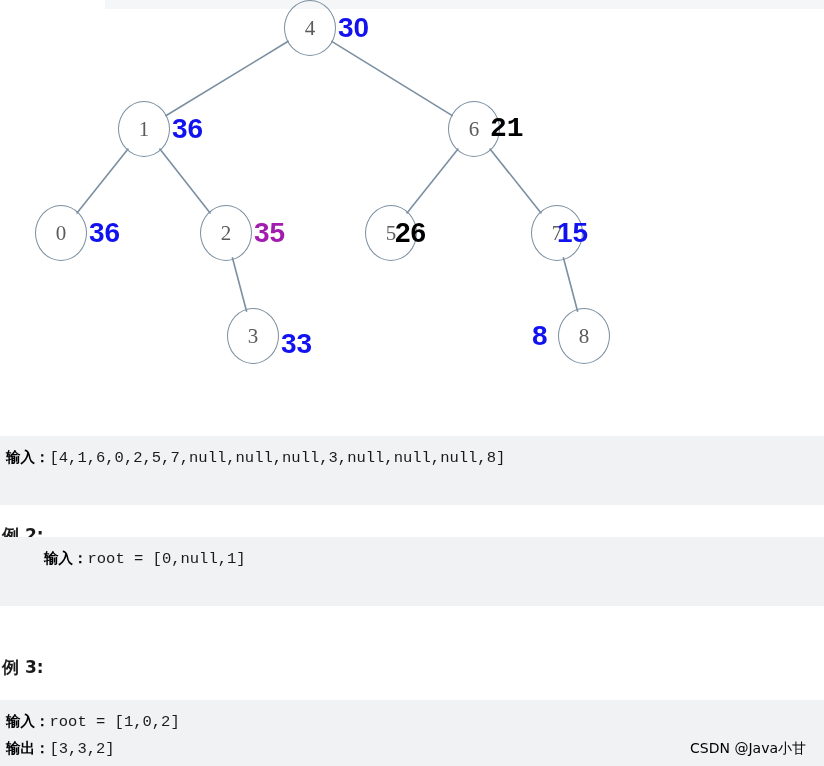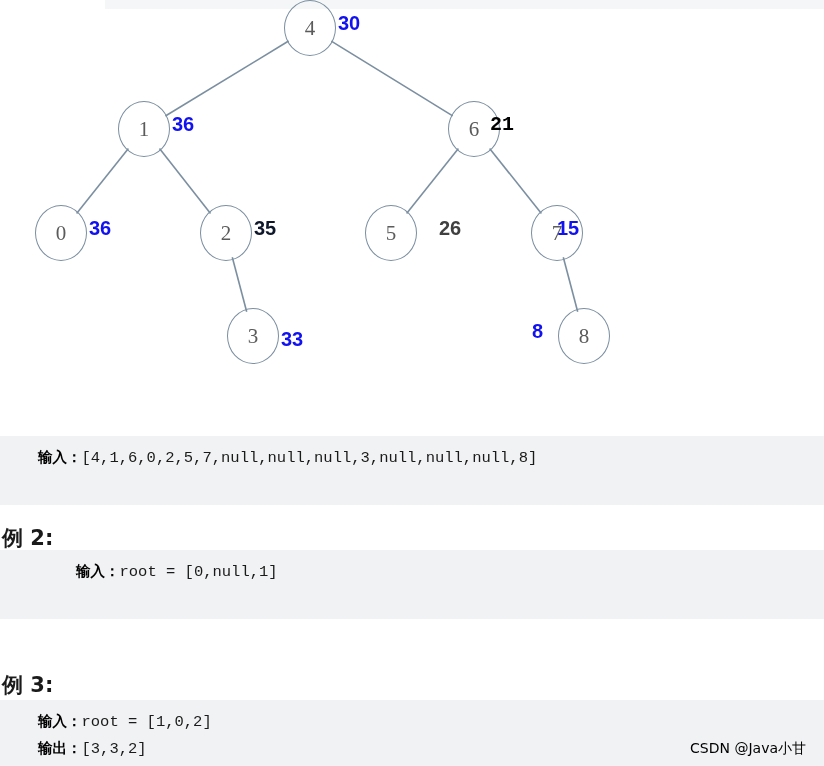--- a/index.html
+++ b/index.html
@@ -49,21 +49,21 @@
     display: flex;
     align-items: center;
     justify-content: center;
     font-family: "Liberation Serif", serif;
     font-size: 21px;
     color: #5b5b5b;
   }
   .node-label {
     position: absolute;
     font-family: "Liberation Sans", sans-serif;
-    font-size: 20px;
+    font-size: 28px;
     font-weight: bold;
     color: #1112ef;
     white-space: nowrap;
   }
   .node-label.right { }
   .node-label.left { }
 
   
   .code-block {
     position: absolute;
@@ -73,34 +73,33 @@
     box-sizing: border-box;
     padding: 8px 4px 8px 4px;
   }
   .code-line {
     font-family: "Liberation Mono", monospace;
     font-size: 15.5px;
     line-height: 26px;
     color: #1a1a1a;
     white-space: pre;
     padding-left: 2px;
-    margin-left: 32px;
   }
   .cn-label {
     font-family: "DejaVu Sans", sans-serif;
     font-weight: bold;
     font-size: 14.5px;
     color: #000000;
   }
   .example-heading {
     position: absolute;
     left: 2px;
     font-family: "DejaVu Sans", sans-serif;
     font-weight: bold;
-    font-size: 21px;
+    font-size: 17px;
     color: #1a1a1a;
     white-space: nowrap;
   }
 
   
   #watermark {
     position: absolute;
     right: 18px;
     bottom: 8px;
     font-family: "DejaVu Sans", sans-serif;
@@ -130,42 +129,42 @@
   <div id="nodes-layer">
       <div class="tree-node" style="left: 284px; top: 0px; border-color: rgb(123, 143, 161); color: rgb(91, 91, 91);">4</div>
       <div class="node-label right" style="color: rgb(17, 18, 239); top: 12px; left: 338px;">30</div>
       <div class="tree-node" style="left: 118px; top: 101px; border-color: rgb(123, 143, 161); color: rgb(91, 91, 91);">1</div>
       <div class="node-label right" style="color: rgb(17, 18, 239); top: 113px; left: 172px;">36</div>
       <div class="tree-node" style="left: 448px; top: 101px; border-color: rgb(123, 143, 161); color: rgb(91, 91, 91);">6</div>
       <div class="node-label right" style="color: #000000; top: 113px; left: 490px; font-family: Liberation Mono, monospace;">21</div>
       <div class="tree-node" style="left: 35px; top: 205px; border-color: rgb(123, 143, 161); color: rgb(91, 91, 91);">0</div>
       <div class="node-label right" style="color: rgb(17, 18, 239); top: 217px; left: 89px;">36</div>
       <div class="tree-node" style="left: 200px; top: 205px; border-color: rgb(123, 143, 161); color: rgb(91, 91, 91);">2</div>
-      <div class="node-label right" style="color: #0f172a; top: 217px; left: 254px;">35</div>
+      <div class="node-label right" style="color: #a21caf; top: 217px; left: 254px;">35</div>
       <div class="tree-node" style="left: 365px; top: 205px; border-color: rgb(123, 143, 161); color: rgb(91, 91, 91);">5</div>
-      <div class="node-label right" style="color: #404040; top: 217px; left: 439px;">26</div>
+      <div class="node-label right" style="color: #000000; top: 217px; left: 395px;">26</div>
       <div class="tree-node" style="left: 531px; top: 205px; border-color: rgb(123, 143, 161); color: rgb(91, 91, 91);">7</div>
       <div class="node-label right" style="color: rgb(17, 18, 239); top: 217px; left: 557px;">15</div>
       <div class="tree-node" style="left: 227px; top: 308px; border-color: rgb(123, 143, 161); color: rgb(91, 91, 91);">3</div>
       <div class="node-label right" style="color: rgb(17, 18, 239); top: 320px; left: 281px; margin-top: 8px;">33</div>
       <div class="tree-node" style="left: 558px; top: 308px; border-color: rgb(123, 143, 161); color: rgb(91, 91, 91);">8</div>
       <div class="node-label left" style="color: rgb(17, 18, 239); top: 320px; left: 532px;">8</div>
     </div>
 </div>
 
 <div class="code-block" id="block-1" style="top:436px;height:69px;">
   <div class="code-line"><span class="cn-label">输入：</span><span>[4,1,6,0,2,5,7,null,null,null,3,null,null,null,8]</span></div>
 </div>
 
 <div class="example-heading" style="top:524px;">例 2:</div>
 
-<div class="code-block" id="block-2" style="top:550px;height:69px;padding-left:42px;">
+<div class="code-block" id="block-2" style="top:537px;height:69px;padding-left:42px;">
   <div class="code-line"><span class="cn-label">输入：</span><span>root = [0,null,1]</span></div>
 </div>
 
-<div class="example-heading" style="top:671px;">例 3:</div>
+<div class="example-heading" style="top:656px;">例 3:</div>
 
 <div class="code-block" id="block-3" style="top:700px;height:84px;">
   <div class="code-line"><span class="cn-label">输入：</span><span>root = [1,0,2]</span></div>
   <div class="code-line"><span class="cn-label">输出：</span><span>[3,3,2]</span></div>
 </div>
 
 <div id="watermark">CSDN @Java小甘</div>
 
 </body></html>

